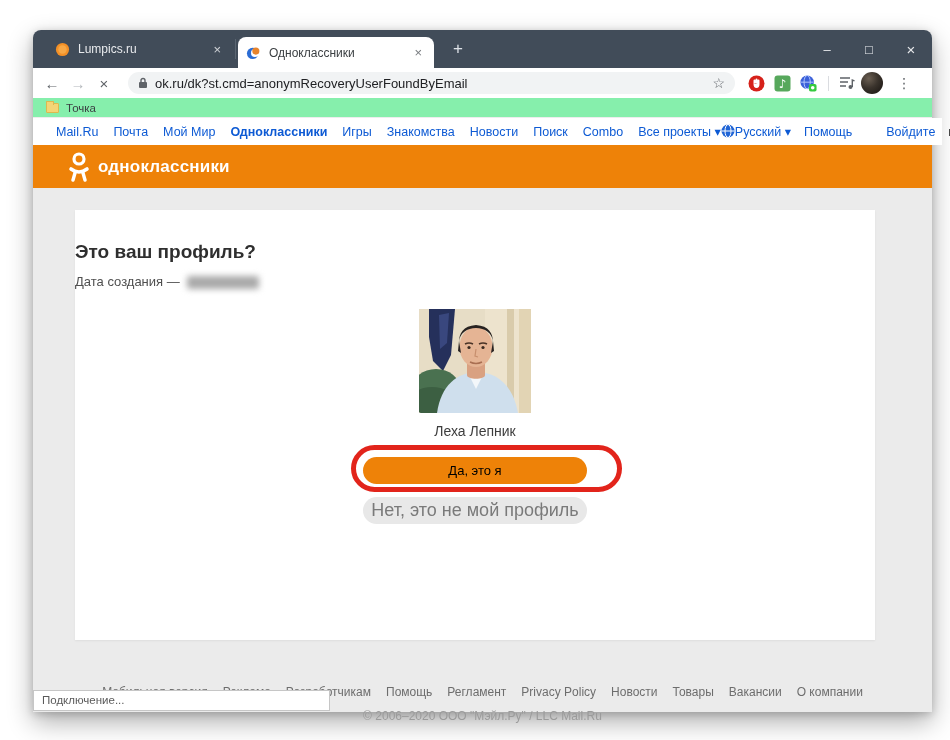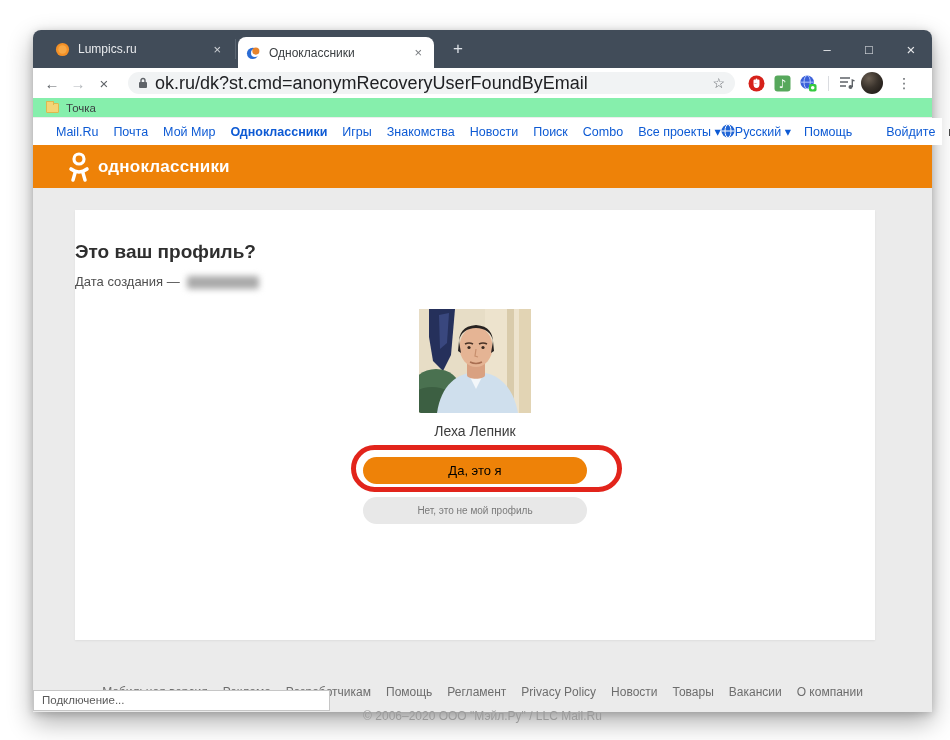--- a/index.html
+++ b/index.html
@@ -20,21 +20,21 @@
   .newtab-btn { position:absolute; left:412px; top:8px; width:26px; height:22px; color:#dfe3e8; font-size:17px; text-align:center; line-height:21px; }
   .win-controls { position:absolute; right:0; top:0; height:38px; display:flex; }
   .win-btn { width:42px; height:38px; color:#e8eaed; font-size:13px; display:flex; align-items:center; justify-content:center; }
 
   
   .toolbar { position:absolute; left:0; top:38px; width:100%; height:30px; background:#ffffff; display:flex; align-items:center; }
   .nav-ico { width:26px; text-align:center; font-size:15px; color:#5f6368; }
   .nav-ico.back { margin-left:6px; }
   .nav-ico.disabled { color:#b3b7bb; }
   .url-pill { position:absolute; left:95px; top:4px; width:607px; height:22px; background:#f1f3f4; border-radius:11px; display:flex; align-items:center; padding:0 10px; }
-  .url-text { font-size:18px; color:#202124; margin-left:7px; flex:1; white-space:nowrap; overflow:hidden; }
+  .url-text { font-size:13px; color:#202124; margin-left:7px; flex:1; white-space:nowrap; overflow:hidden; }
   .star-ico { font-size:14px; color:#5f6368; }
   .ext-ico { position:absolute; top:7px; width:17px; height:17px; }
   .ext-sep { position:absolute; left:795px; top:8px; width:1px; height:15px; background:#dadce0; }
   .queue-ico { position:absolute; left:806px; top:8px; }
   .avatar { position:absolute; left:828px; top:4px; width:22px; height:22px; border-radius:50%;
     background:radial-gradient(circle at 35% 30%, #6b5f52 0%, #3a332c 45%, #15110e 100%); }
   .menu-dots { position:absolute; left:860px; top:4px; width:22px; text-align:center; font-size:14px; color:#5f6368; line-height:22px; }
 
   
   .bookmarks { position:absolute; left:0; top:68px; width:100%; height:20px; background:#86efac; display:flex; align-items:center; border-bottom:1px solid #ededed; }
@@ -60,21 +60,21 @@
   
   .page-body { position:absolute; left:0; top:158px; width:100%; height:524px; background:#ebebeb; }
   .card { position:absolute; left:42px; top:22px; width:800px; height:430px; background:#ffffff; box-shadow:0 1px 2px rgba(0,0,0,.06); }
   .card-title { position:absolute; top:31px; width:100%; text-align:left; font-size:19px; font-weight:bold; color:#2f2f2f; }
   .date-row { position:absolute; top:64px; width:100%; text-align:left; font-size:13px; color:#4f4f4f; }
   .date-blur { display:inline-block; width:72px; height:13px; background:#a9a9a9; filter:blur(3px); vertical-align:middle; border-radius:2px; margin-left:4px; }
   .profile-photo { position:absolute; top:99px; left:344px; width:112px; height:104px; }
   .profile-name { position:absolute; top:213px; width:100%; text-align:center; font-size:14px; color:#3d3d3d; }
   .red-ring { position:absolute; top:235px; left:276px; width:271px; height:47px; border:5px solid #e2241b; border-radius:24px; }
   .btn-yes { position:absolute; top:247px; left:288px; width:224px; height:27px; background:#ee8208; border:none; border-radius:14px; color:#000000; font-size:13px; font-family:"Liberation Sans",sans-serif; }
-  .btn-no  { position:absolute; top:287px; left:288px; width:224px; height:27px; background:#e8e8e8; border:none; border-radius:14px; color:#7a7a7a; font-size:10px; font-family:"Liberation Sans",sans-serif; }
+  .btn-no  { position:absolute; top:287px; left:288px; width:224px; height:27px; background:#e8e8e8; border:none; border-radius:14px; color:#7a7a7a; font-size:18px; font-family:"Liberation Sans",sans-serif; }
 
   .footer-links { position:absolute; top:497px; width:100%; display:flex; justify-content:center; gap:15px; font-size:12px; }
   .footer-links a { color:#6d6d6d; text-decoration:none; white-space:nowrap; }
   .copyright { position:absolute; top:521px; width:100%; text-align:center; font-size:12px; color:#9b9b9b; }
 
   
   .status-pop { position:absolute; left:0; top:660px; width:297px; height:21px; background:#ffffff; border:1px solid #c6c6c6; font-size:11.5px; color:#5a5a5a; line-height:19px; padding-left:8px; }
 </style>
 </head>
 <body>

